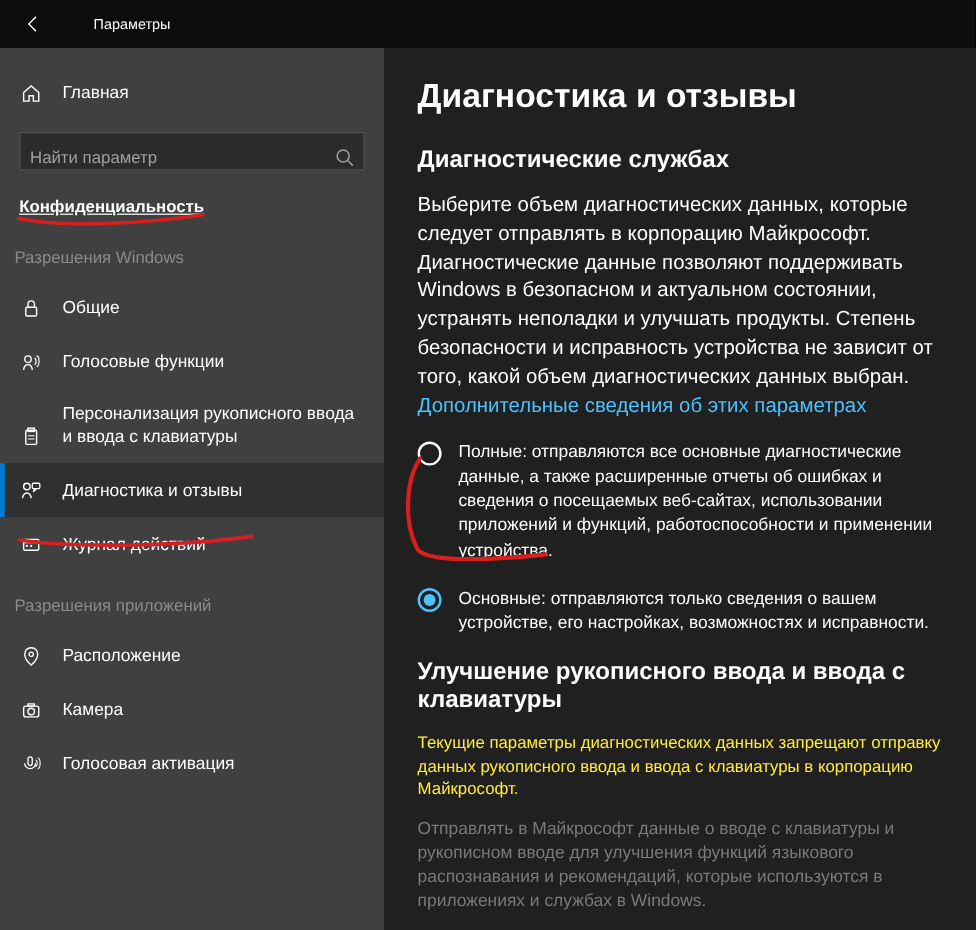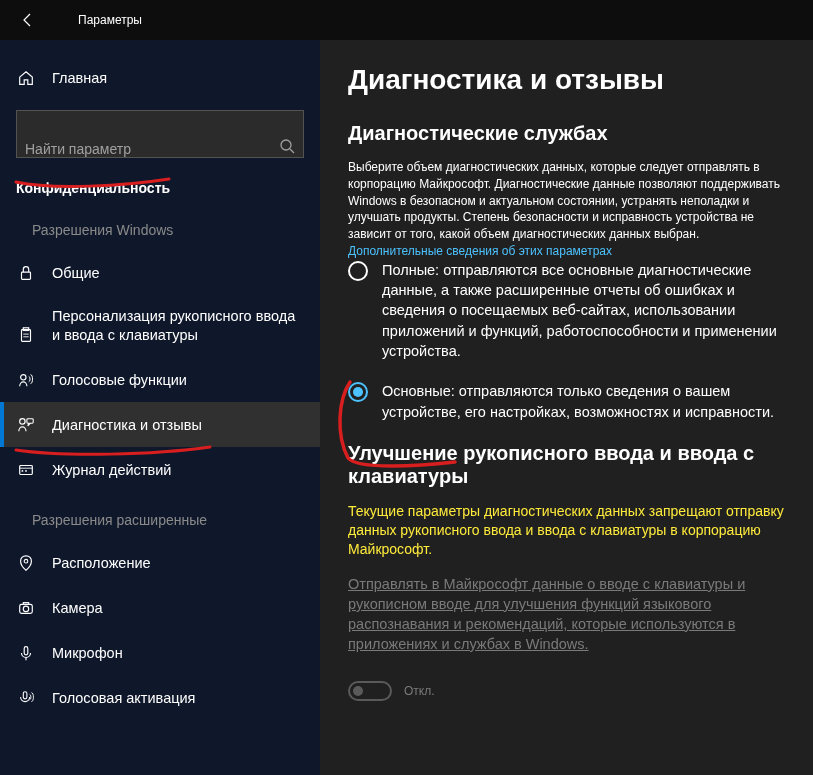--- a/index.html
+++ b/index.html
@@ -26,63 +26,64 @@
     margin-right: 18px;
     cursor: pointer;
   }
   .title-label { font-size: 12px; color: #fff; margin-left: 20px; }
   .main {
     display: flex;
     height: 735px;
   }
   .sidebar {
     width: 320px;
-    background: #0f172a;
+    background: #404040;
     padding: 20px 0 0 0;
     overflow-y: auto;
   }
   .sb-home {
     display: flex; align-items: center;
     padding: 8px 16px;
     margin-bottom: 14px;
     cursor: pointer;
   }
   .sb-icon {
     width: 20px; height: 20px;
     display: flex; align-items: center; justify-content: center;
     margin-right: 16px;
     flex-shrink: 0;
   }
   .sb-icon svg { width: 18px; height: 18px; }
   .search-box {
     margin: 0 16px 22px 16px;
-    height: 48px;
+    height: 32px;
     background: #2b2b2b;
     border: 1px solid #535353;
-    display: flex; align-items: flex-end;
-    padding: 0 8px;
+    display: flex; align-items: flex-start;
+    padding: 12px 8px;
   }
   .search-box input {
     flex: 1;
     background: transparent;
     border: none;
     outline: none;
     color: #fff;
     font-size: 14px;
   }
   .search-box input::placeholder { color: #a0a0a0; }
   .sb-heading {
     padding: 0 16px;
     font-size: 14px;
     font-weight: 600;
     color: #fff;
     margin-bottom: 6px;
+    text-decoration: underline;
   }
   .sb-subheading {
-    padding: 20px 16px 12px 32px;
+    padding: 20px 16px 12px 12px;
     font-size: 14px;
     color: #8a8a8a;
   }
   .sb-item {
     display: flex; align-items: flex-end;
     padding: 12px 16px;
     cursor: pointer;
     line-height: 1.3;
   }
   .sb-item.selected {
@@ -103,24 +104,24 @@
     font-weight: 600;
     margin-bottom: 26px;
   }
   .section-title {
     font-size: 20px;
     font-weight: 600;
     margin-bottom: 14px;
   }
   .section-title.mt { }
   .para {
-    font-size: 12px;
+    font-size: 17px;
     line-height: 1.4;
     color: #fff;
-    margin-bottom: 0;
+    margin-bottom: 18px;
   }
   .para .link { color: #4cc2ff; cursor: pointer; }
   .radio-row {
     display: flex;
     align-items: flex-start;
     margin-bottom: 20px;
     cursor: pointer;
   }
   .radio {
     width: 20px; height: 20px;
@@ -146,21 +147,20 @@
     color: #ffeb3b;
     font-size: 14px;
     line-height: 1.38;
     margin-bottom: 14px;
   }
   .disabled-text {
     color: #7a7a7a;
     font-size: 14.5px;
     line-height: 1.38;
     margin-bottom: 27px;
-    text-decoration: underline;
   }
   .toggle-row {
     display: flex; align-items: center;
     gap: 12px;
   }
   .toggle {
     width: 44px; height: 20px;
     border: 2px solid #5a5a5a;
     border-radius: 20px;
     position: relative;
@@ -227,41 +227,41 @@
             <rect x="5" y="9" width="10" height="8" rx="1" fill="none" stroke="#fff" stroke-width="1.3"></rect>
             <path d="M7 9 V6 a3 3 0 0 1 6 0 V9" fill="none" stroke="#fff" stroke-width="1.3"></path>
           </svg>
       </span>
       <span class="sb-item-label">Общие</span>
     </div>
 
     <div class="sb-item">
       <span class="sb-icon">
         <svg viewBox="0 0 20 20">
+            <circle cx="7" cy="7" r="3" fill="none" stroke="#fff" stroke-width="1.3"></circle>
+            <path d="M3 17c0-3 2-5 4-5s4 2 4 5" fill="none" stroke="#fff" stroke-width="1.3"></path>
+            <path d="M13 6c2 0 2 6 0 6" fill="none" stroke="#fff" stroke-width="1.1"></path>
+            <path d="M15 4c3 0 3 10 0 10" fill="none" stroke="#fff" stroke-width="1.1"></path>
+          </svg>
+      </span>
+      <span class="sb-item-label">Голосовые функции</span>
+    </div>
+
+    <div class="sb-item">
+      <span class="sb-icon">
+        <svg viewBox="0 0 20 20">
             <rect x="5" y="4" width="10" height="13" rx="1" fill="none" stroke="#fff" stroke-width="1.3"></rect>
             <rect x="7" y="2" width="6" height="3" fill="none" stroke="#fff" stroke-width="1.3"></rect>
             <line x1="7" y1="9" x2="13" y2="9" stroke="#fff" stroke-width="1"></line>
             <line x1="7" y1="12" x2="13" y2="12" stroke="#fff" stroke-width="1"></line>
           </svg>
       </span>
       <span class="sb-item-label">Персонализация рукописного ввода и ввода с клавиатуры</span>
     </div>
 
-    <div class="sb-item">
-      <span class="sb-icon">
-        <svg viewBox="0 0 20 20">
-            <circle cx="7" cy="7" r="3" fill="none" stroke="#fff" stroke-width="1.3"></circle>
-            <path d="M3 17c0-3 2-5 4-5s4 2 4 5" fill="none" stroke="#fff" stroke-width="1.3"></path>
-            <path d="M13 6c2 0 2 6 0 6" fill="none" stroke="#fff" stroke-width="1.1"></path>
-            <path d="M15 4c3 0 3 10 0 10" fill="none" stroke="#fff" stroke-width="1.1"></path>
-          </svg>
-      </span>
-      <span class="sb-item-label">Голосовые функции</span>
-    </div>
-
     <div class="sb-item selected">
       <span class="sb-icon">
         <svg viewBox="0 0 20 20">
             <circle cx="6" cy="6" r="3" fill="none" stroke="#fff" stroke-width="1.3"></circle>
             <path d="M2 17c0-3 2-5 4-5s4 2 4 5" fill="none" stroke="#fff" stroke-width="1.3"></path>
             <rect x="11" y="3" width="7" height="5" rx="1" fill="none" stroke="#fff" stroke-width="1.2"></rect>
             <path d="M13 8 L12 11 L15 8" fill="none" stroke="#fff" stroke-width="1.2"></path>
           </svg>
       </span>
       <span class="sb-item-label">Диагностика и отзывы</span>
@@ -272,21 +272,21 @@
         <svg viewBox="0 0 20 20">
             <rect x="3" y="5" width="14" height="10" rx="1" fill="none" stroke="#fff" stroke-width="1.3"></rect>
             <line x1="3" y1="8" x2="17" y2="8" stroke="#fff" stroke-width="1"></line>
             <circle cx="6" cy="11" r="1" fill="#fff"></circle>
             <circle cx="10" cy="11" r="1" fill="#fff"></circle>
           </svg>
       </span>
       <span class="sb-item-label">Журнал действий</span>
     </div>
 
-    <div class="sb-subheading">Разрешения расширенные</div>
+    <div class="sb-subheading">Разрешения приложений</div>
 
     <div class="sb-item">
       <span class="sb-icon">
         <svg viewBox="0 0 20 20">
             <path d="M10 2 C6 2 4 5 4 8 c0 5 6 10 6 10 s6-5 6-10 c0-3-2-6-6-6z" fill="none" stroke="#fff" stroke-width="1.3"></path>
             <circle cx="10" cy="8" r="2" fill="none" stroke="#fff" stroke-width="1.2"></circle>
           </svg>
       </span>
       <span class="sb-item-label">Расположение</span>
     </div>
@@ -295,30 +295,20 @@
       <span class="sb-icon">
         <svg viewBox="0 0 20 20">
             <rect x="3" y="6" width="14" height="10" rx="2" fill="none" stroke="#fff" stroke-width="1.3"></rect>
             <circle cx="10" cy="11" r="3" fill="none" stroke="#fff" stroke-width="1.3"></circle>
             <rect x="7" y="4" width="6" height="2" fill="none" stroke="#fff" stroke-width="1.2"></rect>
           </svg>
       </span>
       <span class="sb-item-label">Камера</span>
     </div>
 
-    <div class="sb-item">
-      <span class="sb-icon">
-        <svg viewBox="0 0 20 20">
-            <rect x="8" y="3" width="4" height="9" rx="2" fill="none" stroke="#fff" stroke-width="1.3"></rect>
-            <path d="M5 10 a5 5 0 0 0 10 0" fill="none" stroke="#fff" stroke-width="1.3"></path>
-            <line x1="10" y1="15" x2="10" y2="18" stroke="#fff" stroke-width="1.3"></line>
-          </svg>
-      </span>
-      <span class="sb-item-label">Микрофон</span>
-    </div>
 
     <div class="sb-item">
       <span class="sb-icon">
         <svg viewBox="0 0 20 20">
             <rect x="7" y="3" width="4" height="8" rx="2" fill="none" stroke="#fff" stroke-width="1.2"></rect>
             <path d="M4 9 a5 5 0 0 0 10 0" fill="none" stroke="#fff" stroke-width="1.2"></path>
             <path d="M14 6c2 0 2 6 0 6" fill="none" stroke="#fff" stroke-width="1"></path>
             <path d="M16 4c3 0 3 10 0 10" fill="none" stroke="#fff" stroke-width="1"></path>
           </svg>
       </span>

